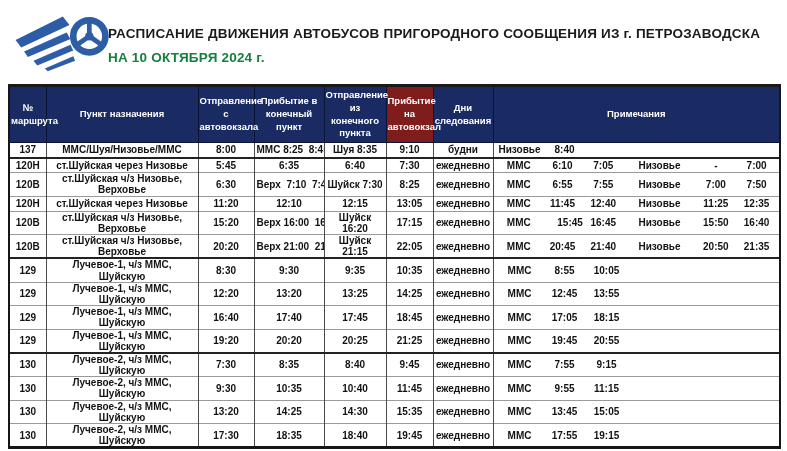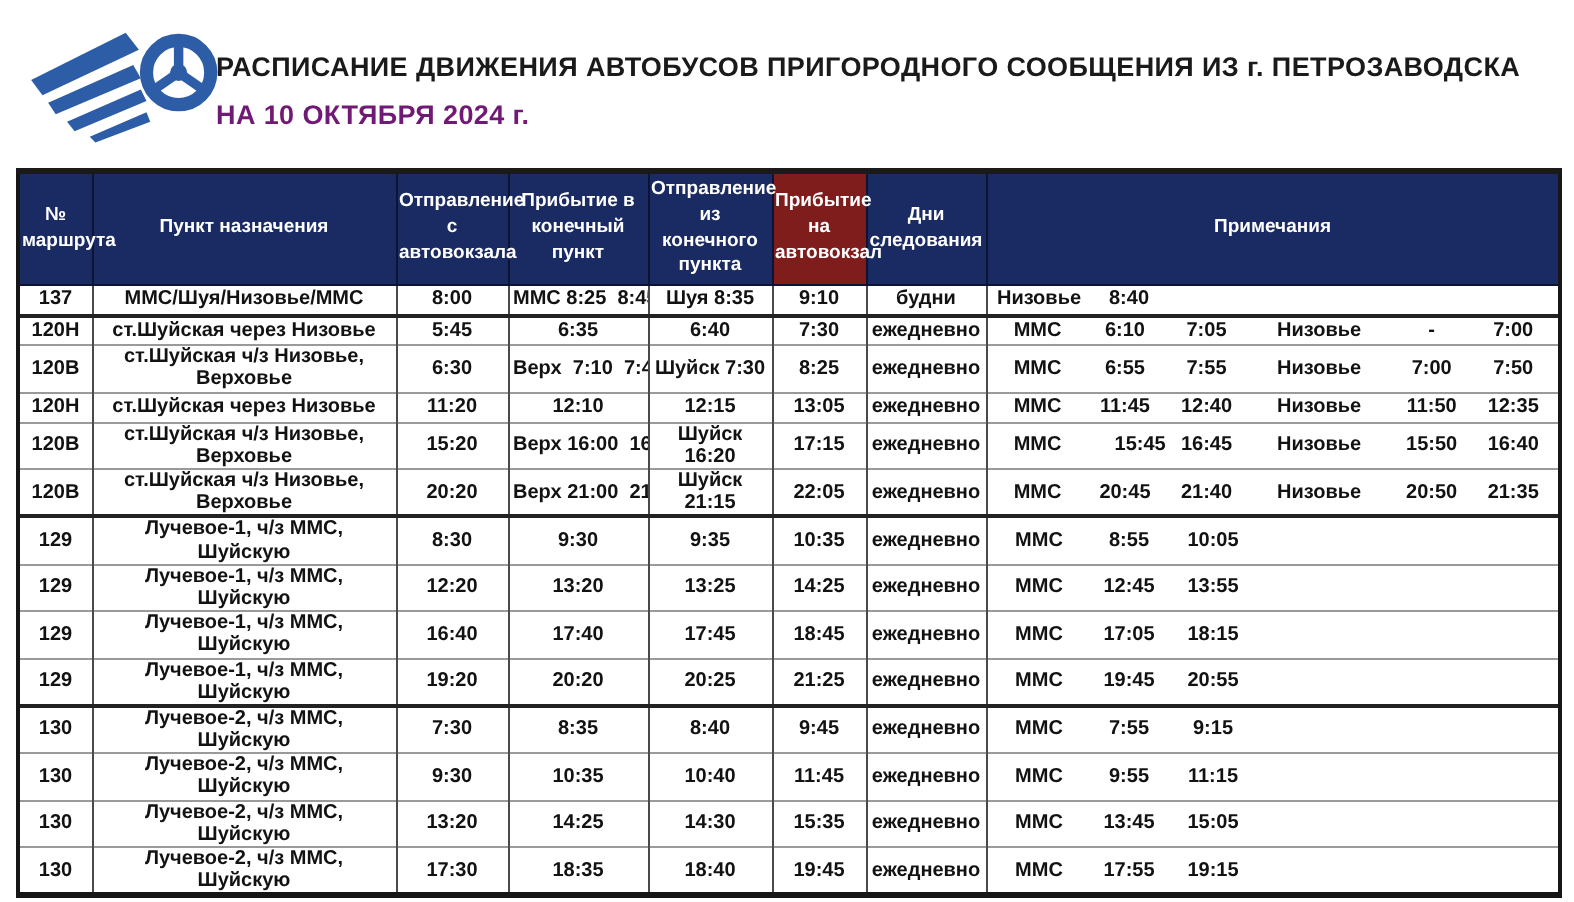--- a/index.html
+++ b/index.html
@@ -58,21 +58,21 @@
       <line x1="86" y1="30" x2="86" y2="14" stroke-width="5"></line>
       <line x1="86" y1="30" x2="73" y2="39" stroke-width="5"></line>
       <line x1="86" y1="30" x2="99" y2="39" stroke-width="5"></line>
     </g>
     <circle cx="86" cy="30" r="4.5" fill="#2d5da7"></circle>
   </svg>
 </div>
 
 <div class="titles">
   <div class="title-line l1">РАСПИСАНИЕ ДВИЖЕНИЯ АВТОБУСОВ ПРИГОРОДНОГО СООБЩЕНИЯ ИЗ г. ПЕТРОЗАВОДСКА</div>
-  <div class="title-line l3" id="date-line" style="color: #701a75;">НА 10 ОКТЯБРЯ 2024 г.</div>
+  <div class="title-line l3" id="date-line" style="color: #15803d;">НА 10 ОКТЯБРЯ 2024 г.</div>
 </div>
 
 <table class="sched">
   <colgroup>
     <col style="width:37px">
       <col style="width:152px">
       <col style="width:56px">
       <col style="width:70px">
     <col style="width:62px">
       <col style="width:47px">
@@ -160,21 +160,21 @@
         <td class="pre">12:10</td>
         <td>12:15</td>
         <td>13:05</td>
         <td>ежедневно</td>
         <td class="notes-cell">
           <div class="notes">
             <span class="tok" style="width: 48px;">ММС</span>
             <span class="tok" style="width: 42px;">11:45</span>
             <span class="tok" style="width: 42px;">12:40</span>
             <span class="tok" style="width: 74px;">Низовье</span>
-            <span class="tok" style="width: 42px;">11:50</span>
+            <span class="tok" style="width: 42px;">11:25</span>
             <span class="tok" style="width: 42px;">12:35</span>
           </div>
         </td>
       </tr>
       <tr class="body-row">
         <td>120В</td>
         <td class="dest">ст.Шуйская ч/з Низовье, Верховье</td>
         <td>15:20</td>
         <td class="pre">Верх 16:00  16:30</td>
         <td>Шуйск 16:20</td>

